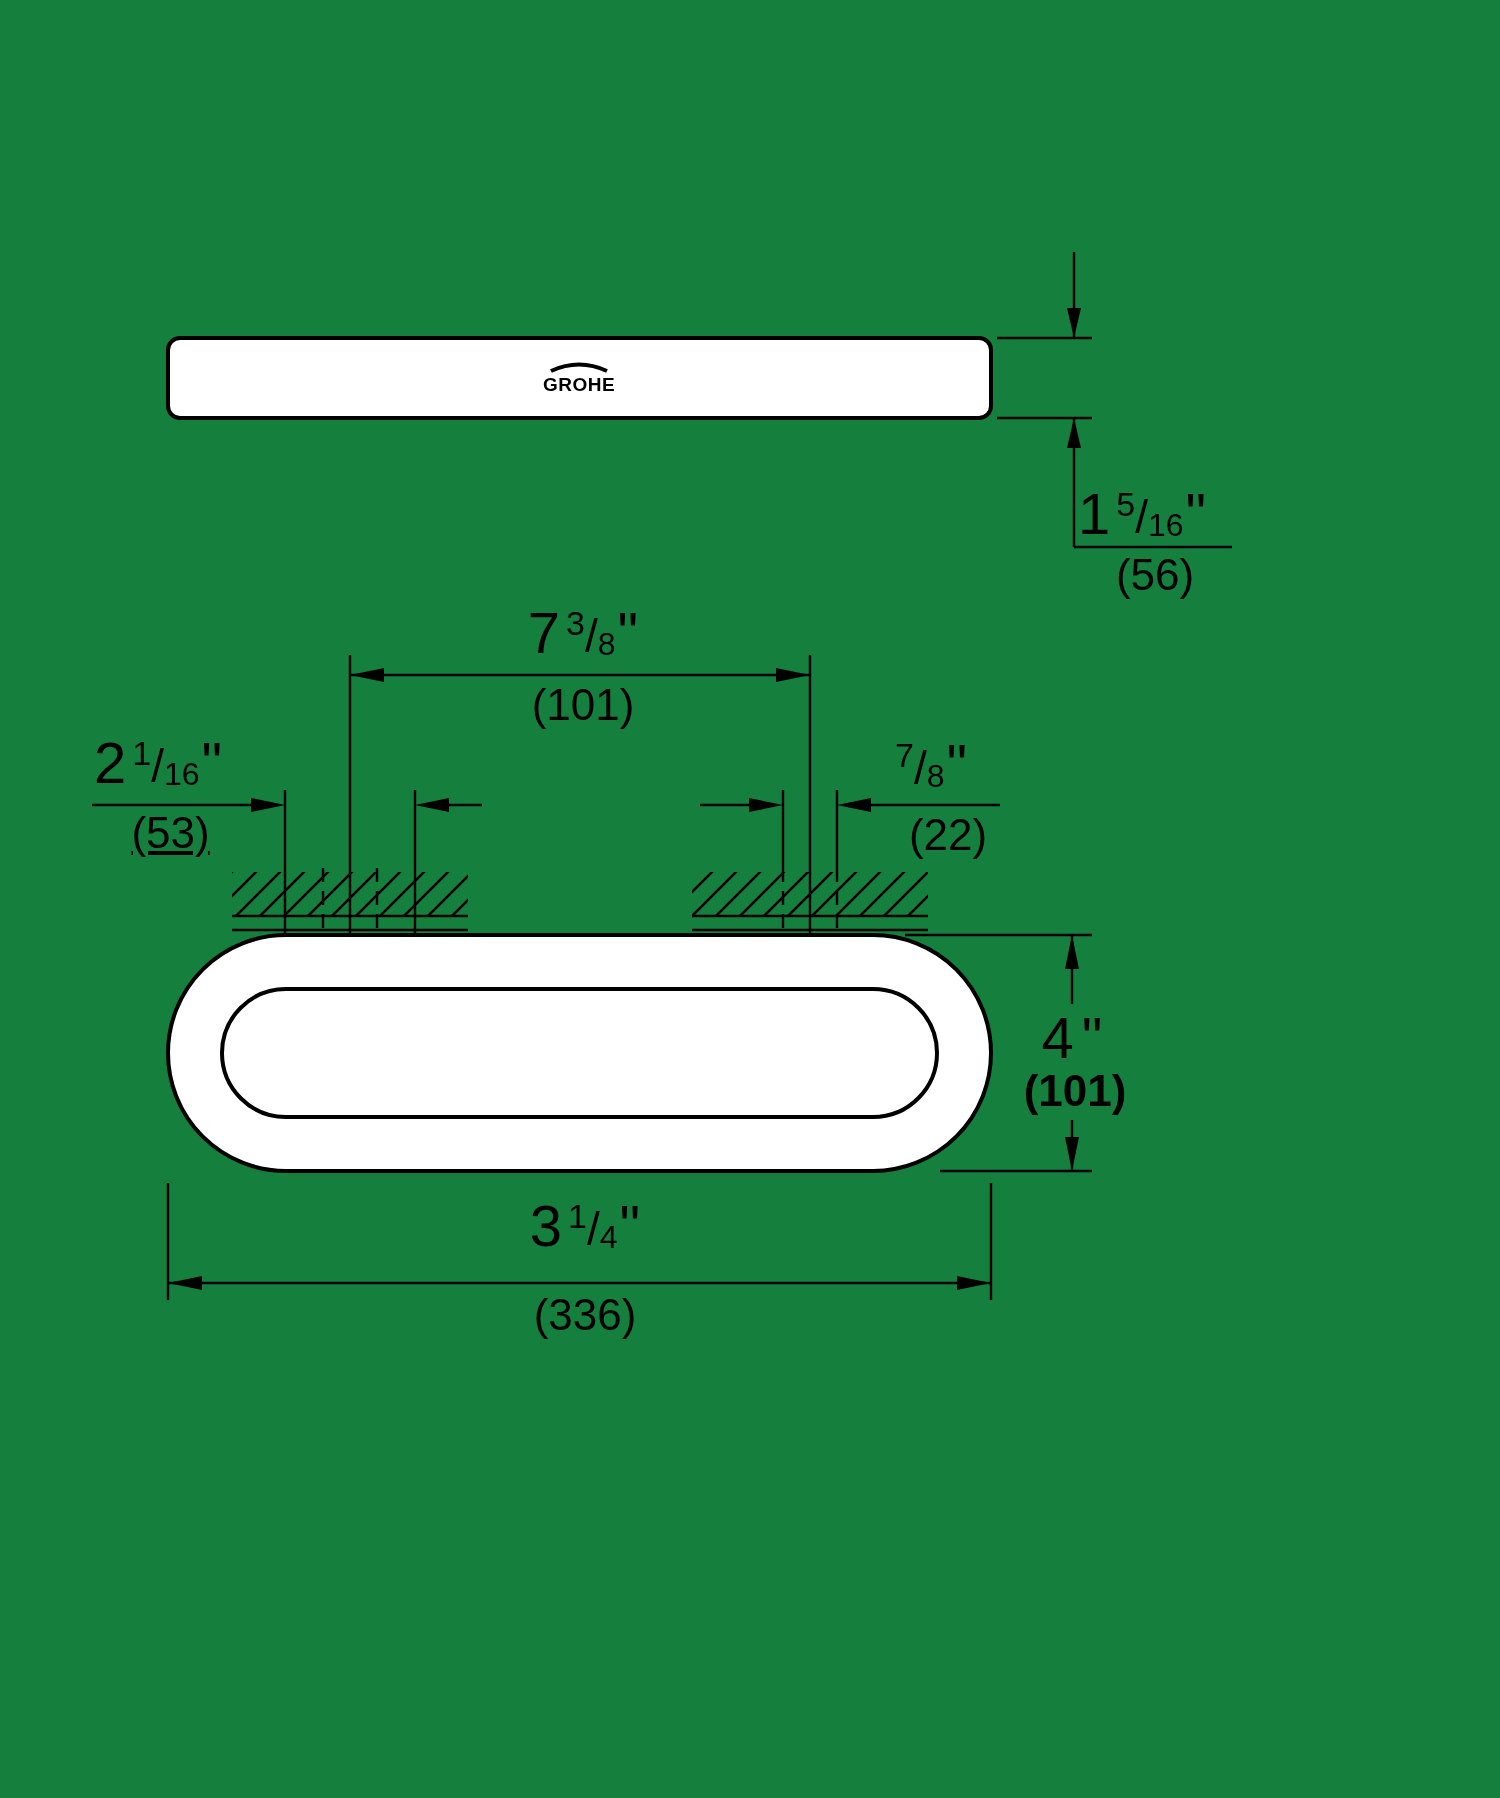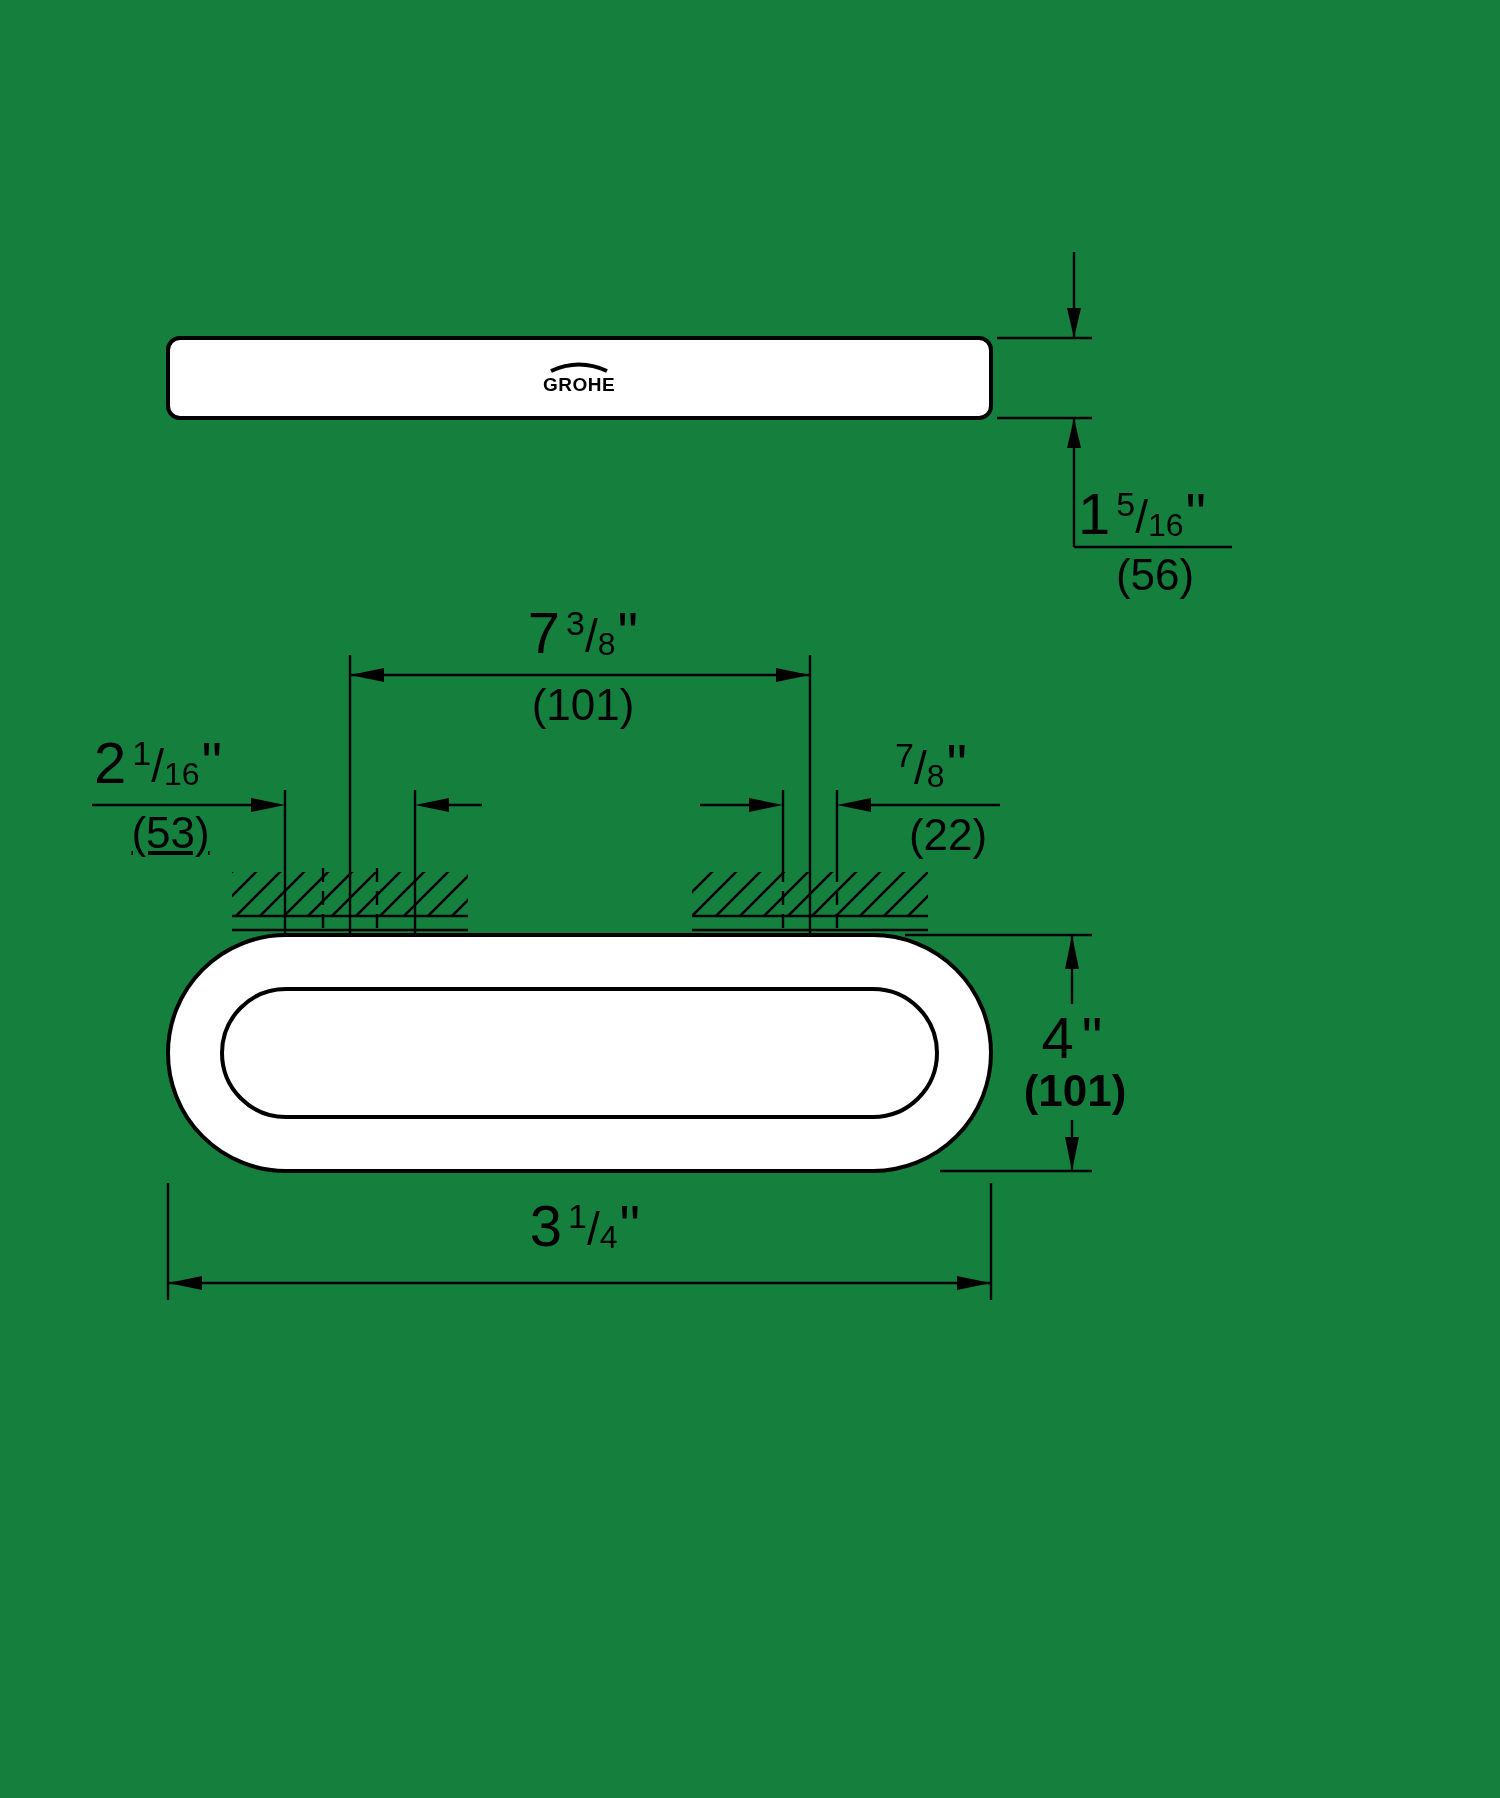--- a/index.html
+++ b/index.html
@@ -120,14 +120,15 @@
   <div class="dim-text mm ctr" style="left:888px;top:812px;width:120px;">(22)</div>
 
   <div class="dim-text in ctr" style="left:1014px;top:1008px;width:116px;">
     <span class="w">4</span><span class="fn"></span><span class="fs"></span><span class="fd"></span><span class="u">"</span>
   </div>
   <div class="dim-text mm ctr" style="left:1005px;top:1068px;width:140px;font-weight:bold;">(101)</div>
 
   <div class="dim-text in ctr" style="left:440px;top:1196px;width:290px;">
     <span class="w">3</span><span class="fn">1</span><span class="fs">/</span><span class="fd">4</span><span class="u">"</span>
   </div>
+  <div class="dim-text mm ctr" style="left:440px;top:1292px;width:290px;">(336)</div>
 
 </div>
 
 </body></html>

